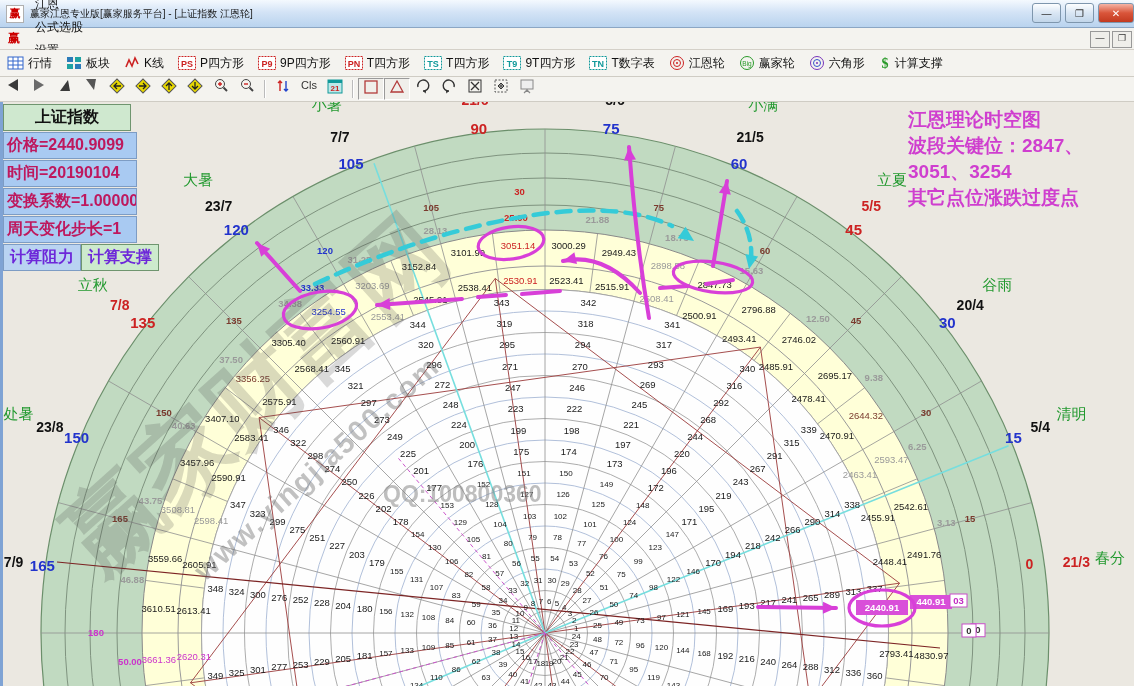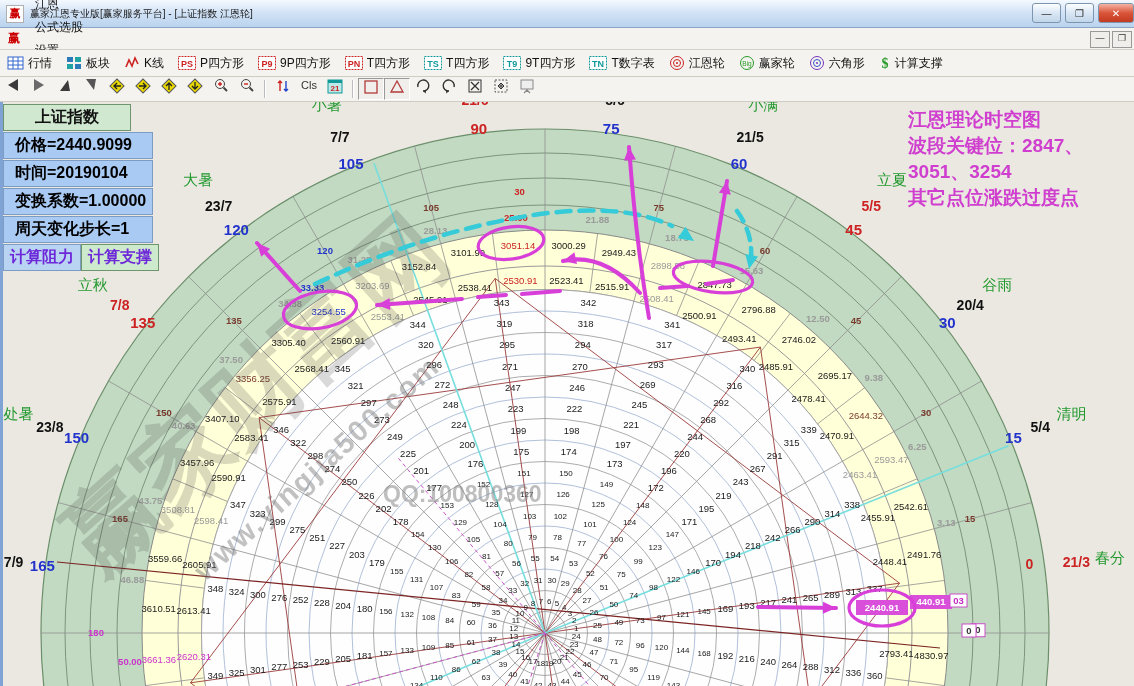--- a/index.html
+++ b/index.html
@@ -31,21 +31,21 @@
   .tb2-item{display:flex;align-items:flex-start;justify-content:center;width:26px;height:22px;}
   .tb2-item.boxed{border:1px solid #9a9a9a;border-right-color:#fff;border-bottom-color:#fff;background:#f0efeb;width:24px;height:20px;}
   .sep{width:1px;height:18px;background:#bbb;border-right:1px solid #fff;margin:0 4px;}
   
   #chart{position:absolute;top:102px;left:0;width:1134px;height:584px;background:#ebe8e1;
     border-left:3px solid #7fa3d4;box-sizing:border-box;overflow:hidden;}
   #wheelsvg{position:absolute;top:0;left:-3px;}
   
   #panel{position:absolute;top:2px;left:0px;z-index:20;font-size:16px;font-weight:bold;}
   .panel-head{width:126px;background:#cfe8cf;border:1px solid #6f956f;color:#111;text-align:center;padding:2px 0;margin-bottom:1px;}
-  .panel-row{width:126px;background:#a9caf2;border:1px solid #7d9cc4;color:#000000;padding:2px 11px;margin-bottom:1px;white-space:nowrap;overflow:hidden;}
+  .panel-row{width:126px;background:#a9caf2;border:1px solid #7d9cc4;color:#be185d;padding:2px 3px;margin-bottom:1px;white-space:nowrap;overflow:hidden;}
   .panel-btns{display:flex;}
   .panel-btn{padding:2px 6px;border:1px solid #7d9cc4;color:#6d28d9;}
   .panel-btn.blue{background:#b9d3f2;}
   .panel-btn.green{background:#cdeacd;border-color:#6f956f;}
   
   #annotation{position:absolute;top:5px;left:905px;width:229px;z-index:20;
     color:#cf3ecf;font-size:19px;line-height:26px;font-weight:bold;}
 </style>
 </head>
 <body>

